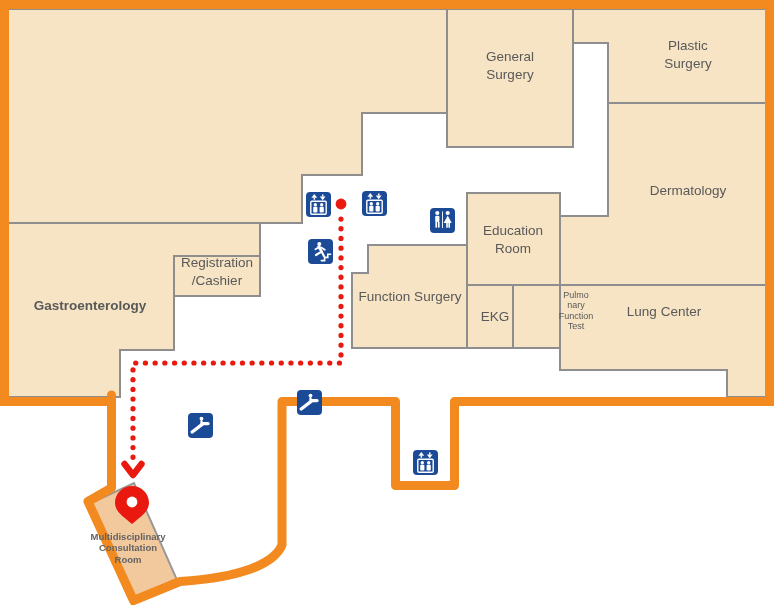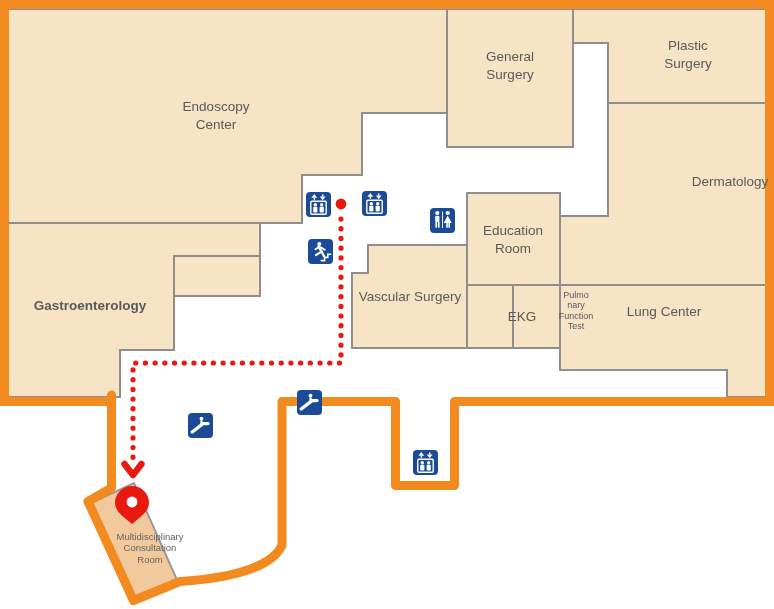--- a/index.html
+++ b/index.html
@@ -58,37 +58,37 @@
       <path d="M 124.5 464 L 133 475 L 141.5 464" fill="none" stroke="#E9190F" stroke-width="6.4" stroke-linecap="round" stroke-linejoin="round"></path>
     </g>
 
     <g>
       <path d="M132 486 c-9.4 0 -17 7.6 -17 16.5 c0 9 7 13 17 21.5
                c10 -8.5 17 -12.5 17 -21.5 c0 -8.9 -7.6 -16.5 -17 -16.5 z" fill="#E9190F"></path>
       <circle cx="132" cy="502" r="5.4" fill="#ffffff"></circle>
     </g>
   </svg>
 
-  <div class="room-label" style="left:216px;top:116px;">Endoscopy
-Center</div>
   <div class="room-label" style="left:510px;top:66px;">General
 Surgery</div>
   <div class="room-label" style="left:688px;top:55px;text-align:center;">Plastic Surgery</div>
-  <div class="room-label" style="left:688px;top:182px;margin-left:42px;">Dermatology</div>
+  <div class="room-label" style="left:688px;top:191px;">Dermatology</div>
   <div class="room-label" style="left:513px;top:240px;">Education
 Room</div>
+  <div class="room-label" style="left:217px;top:272px;">Registration
+/Cashier</div>
   <div class="room-label" style="left:90px;top:306px;font-weight:bold;">Gastroenterology</div>
-  <div class="room-label" style="left:410px;top:297px;">Vascular Surgery</div>
-  <div class="room-label" style="left:508px;top:317px;padding-left:28px;">EKG</div>
+  <div class="room-label" style="left:410px;top:297px;">Function Surgery</div>
+  <div class="room-label" style="left:481px;top:317px;padding-left:28px;">EKG</div>
   <div class="room-label small" style="left:536px;top:311px;">Pulmo
 nary
 Function
 Test</div>
   <div class="room-label" style="left:664px;top:312px;">Lung Center</div>
-  <div class="room-label msr" style="left:150px;top:548px;">Multidisciplinary
+  <div class="room-label msr" style="left:128px;top:548px;font-weight:bold;">Multidisciplinary
 Consultation
 Room</div>
 
   <div class="picon" style="left:306px;top:192px;">
     <svg width="25" height="25" viewBox="0 0 25 25" fill="#ffffff">
       <polygon points="8.3,2 11.2,5.7 5.4,5.7"></polygon>
         <rect x="7.6" y="5.7" width="1.5" height="2"></rect>
       <polygon points="16.7,8.2 13.8,4.5 19.6,4.5"></polygon>
         <rect x="16" y="2.5" width="1.5" height="2"></rect>
       <rect x="4.8" y="9.2" width="15.4" height="13" rx="1" fill="none" stroke="#ffffff" stroke-width="1.4"></rect>

